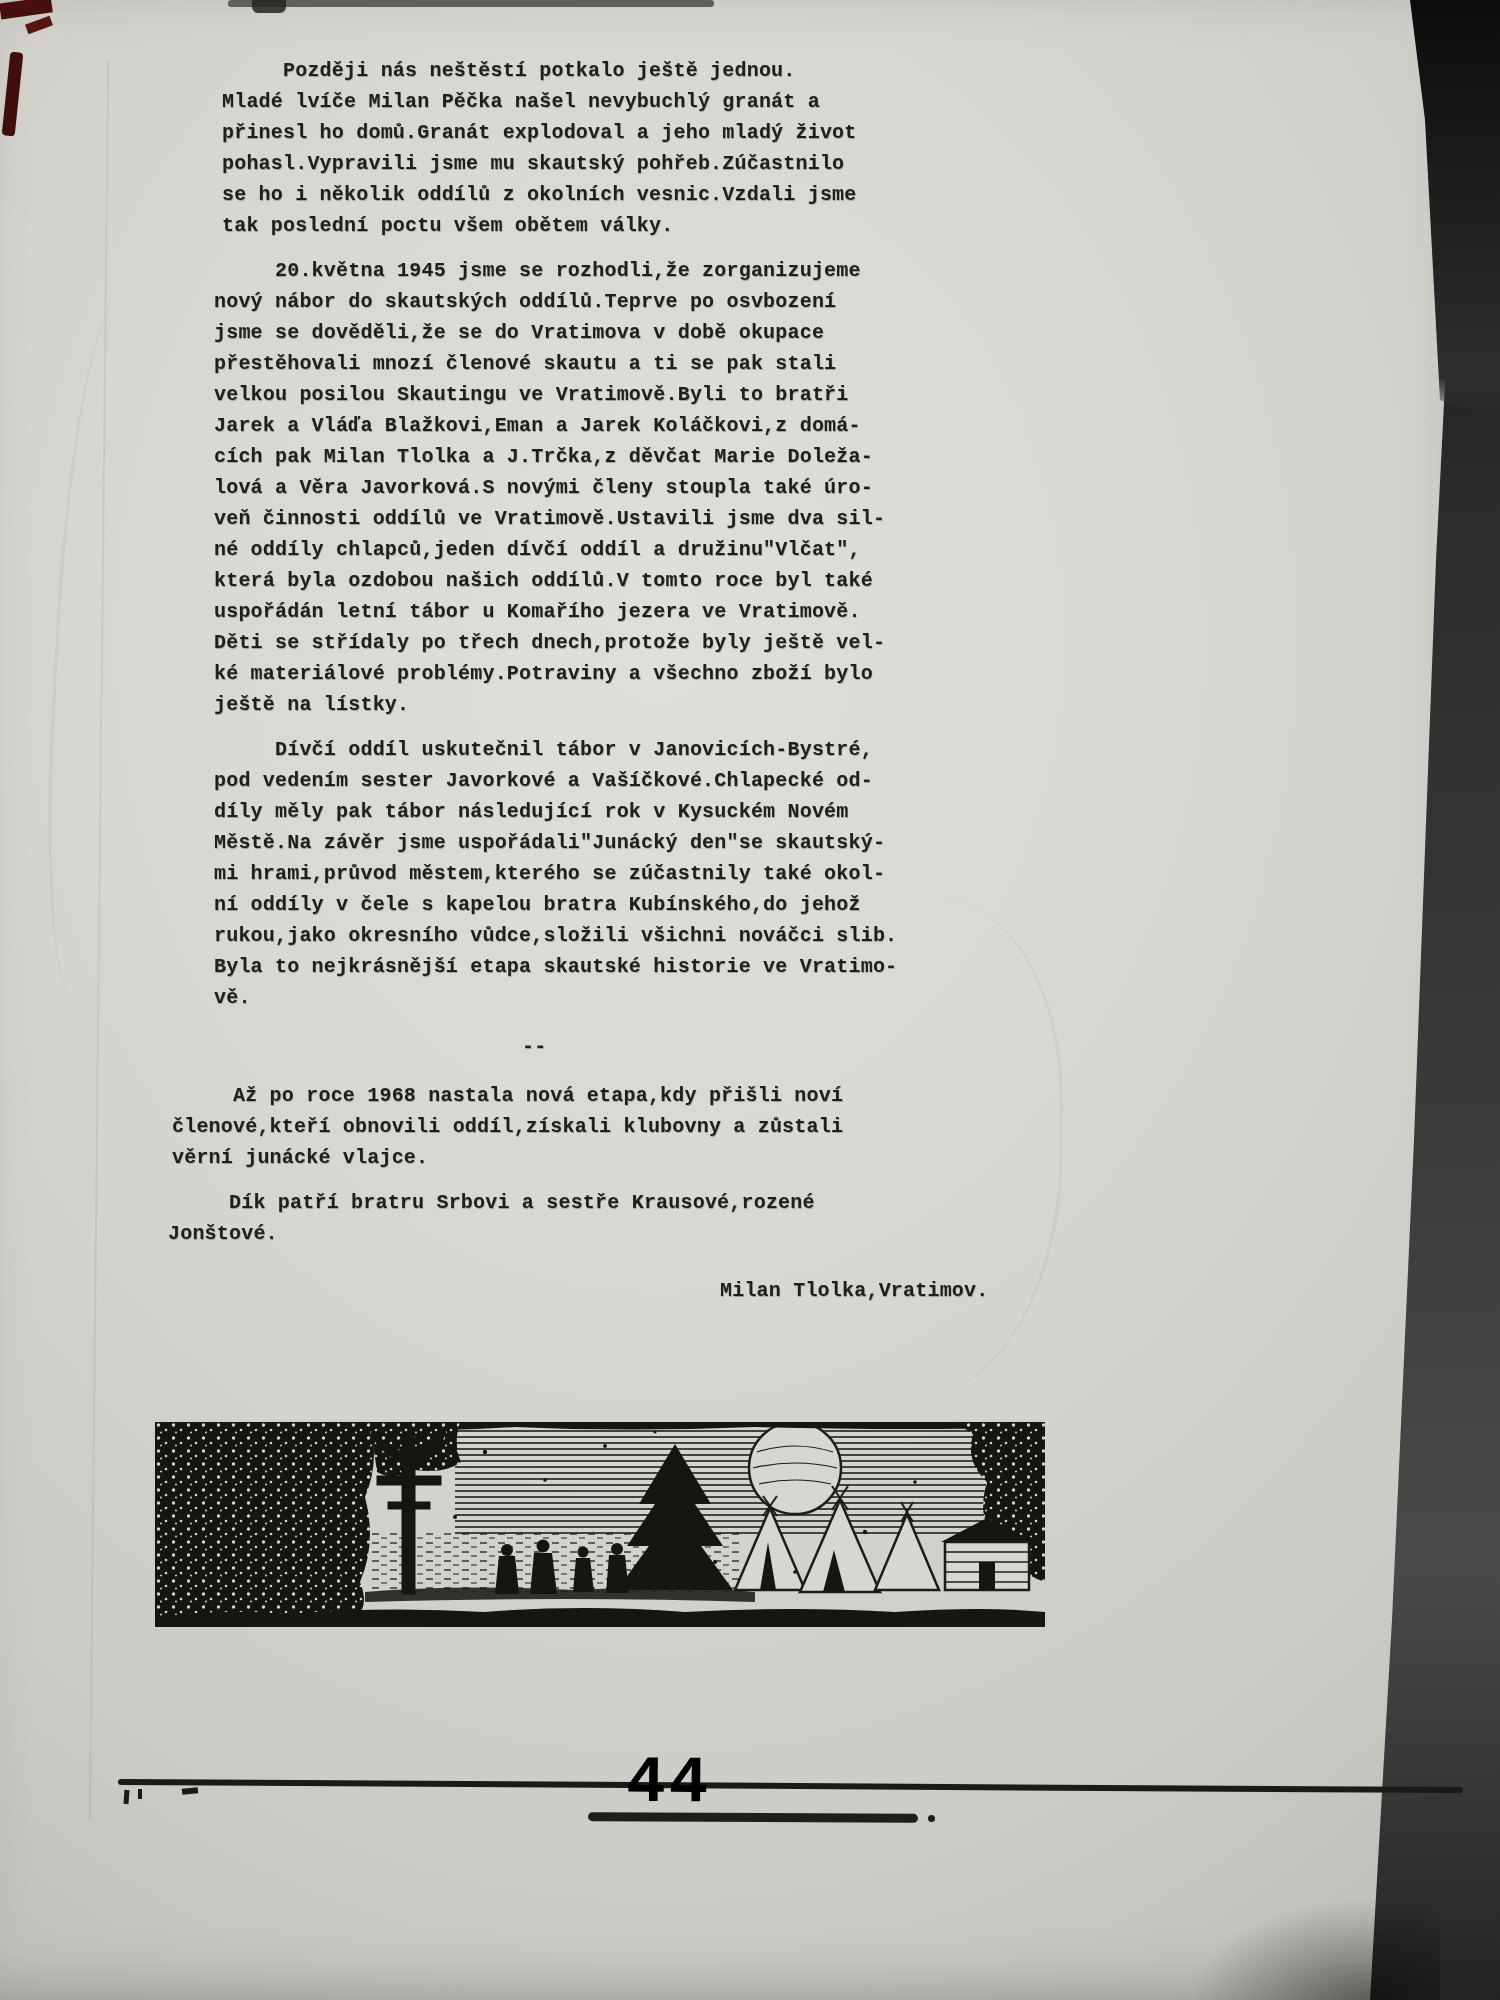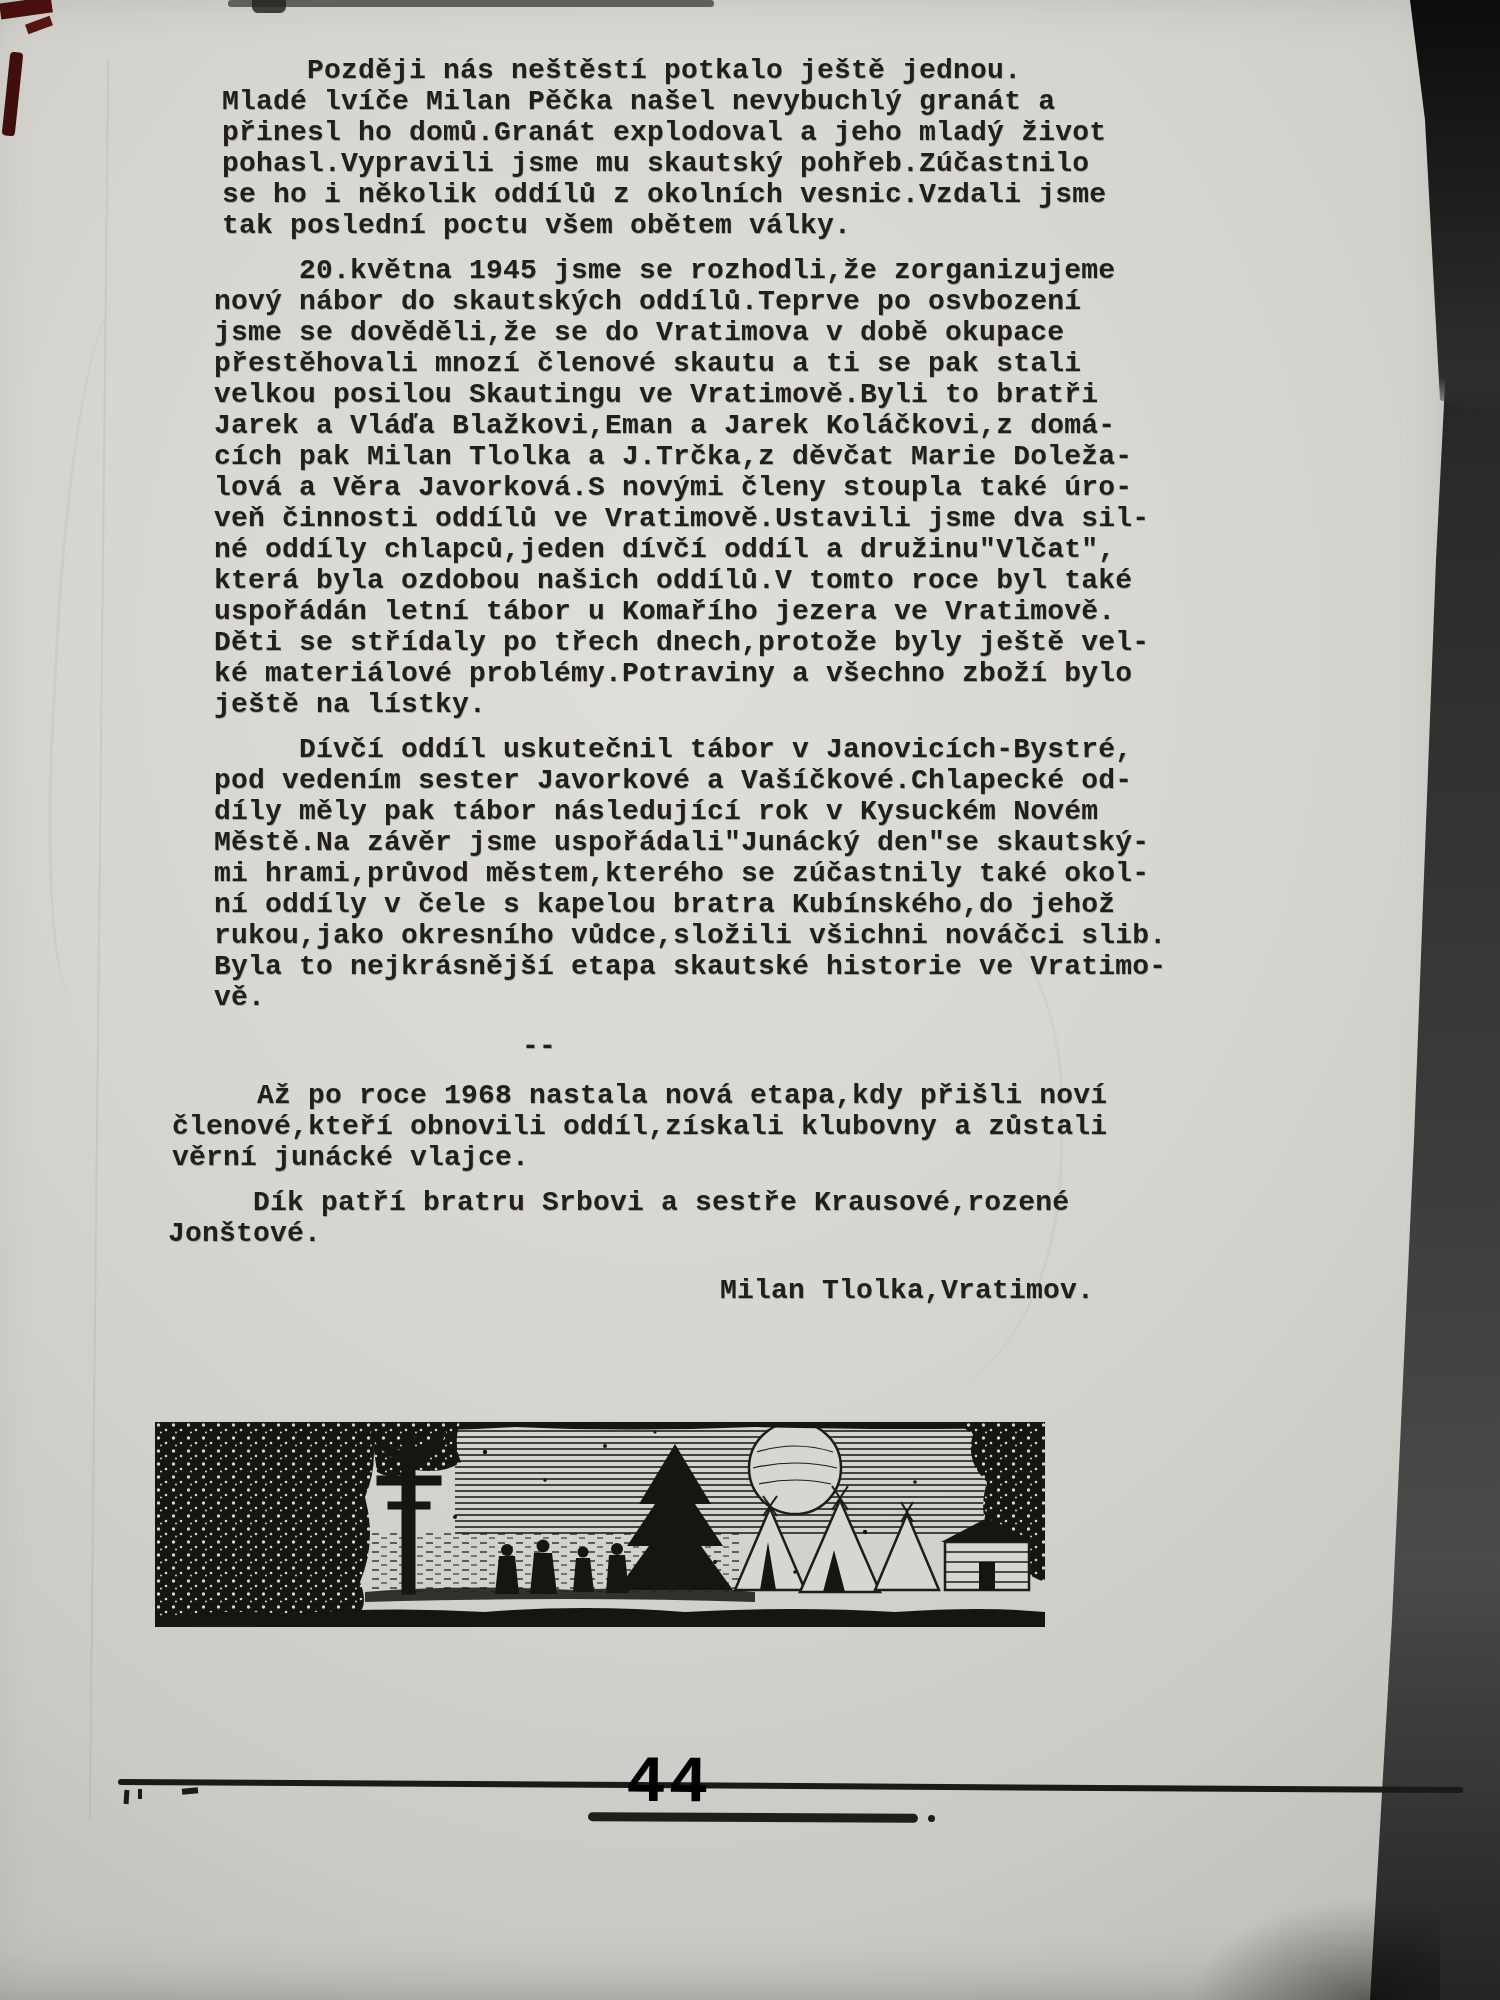--- a/index.html
+++ b/index.html
@@ -27,21 +27,21 @@
   .red-mark-a{position:absolute;left:0;top:0;width:52px;height:16px;background:#47100f;transform:rotate(-8deg);}
   .red-mark-b{position:absolute;left:6px;top:52px;width:13px;height:84px;background:#3f0e0d;transform:rotate(6deg);border-radius:4px;}
   .red-mark-c{position:absolute;left:26px;top:20px;width:26px;height:10px;background:#551512;transform:rotate(-20deg);}
   .smudge{position:absolute;left:252px;top:0;width:34px;height:13px;background:#242422;border-radius:0 0 6px 6px;opacity:.85;}
   .crease{position:absolute;left:98px;top:60px;width:2px;height:1760px;background:rgba(40,40,40,.07);transform:rotate(.6deg);}
   .ghost1{position:absolute;left:55px;top:300px;width:90px;height:700px;border-left:3px solid rgba(60,60,60,.06);border-radius:50% 0 0 40%;transform:rotate(3deg);}
   .ghost2{position:absolute;left:760px;top:900px;width:300px;height:500px;border-right:3px solid rgba(60,60,60,.05);border-radius:0 40% 50% 0;}
 
   .typed{
     position:absolute;left:150px;top:55px;width:1100px;
-    color:#211f1c;font-size:28px;line-height:31px;font-weight:bold;
+    color:#211f1c;font-size:20px;line-height:31px;font-weight:bold;
     letter-spacing:.2px;
     text-shadow:.5px .7px 0 rgba(30,28,25,.30);
   }
   .para{white-space:pre-wrap;margin:0 0 14px 0;}
   .p1{margin-left:72px;}
   .p2{margin-left:64px;font-family:Liberation Mono, monospace;}
   .p3{margin-left:64px;}
   .p4{margin-left:40px;}
   .p5{margin-left:22px;}
   .p6{margin-left:18px;margin-bottom:16px;}

